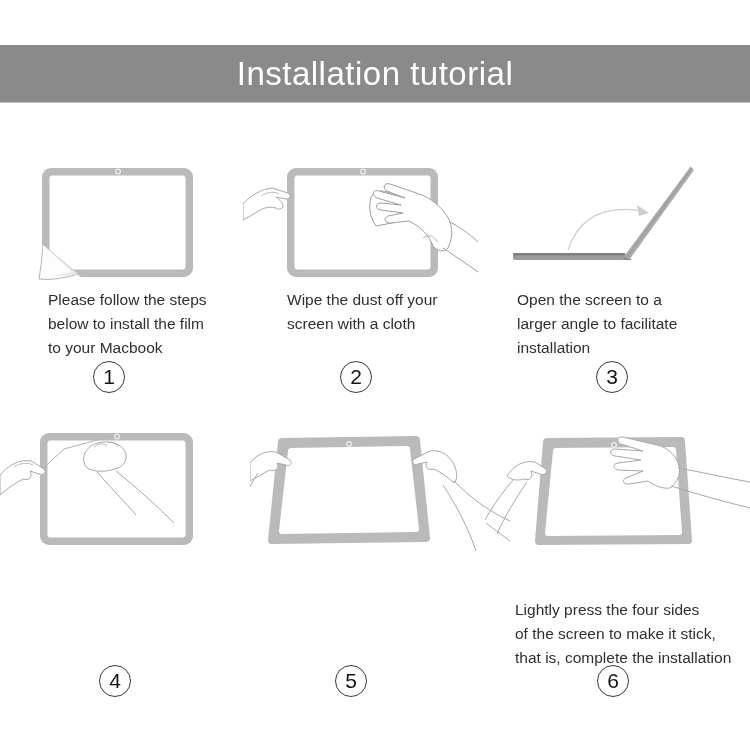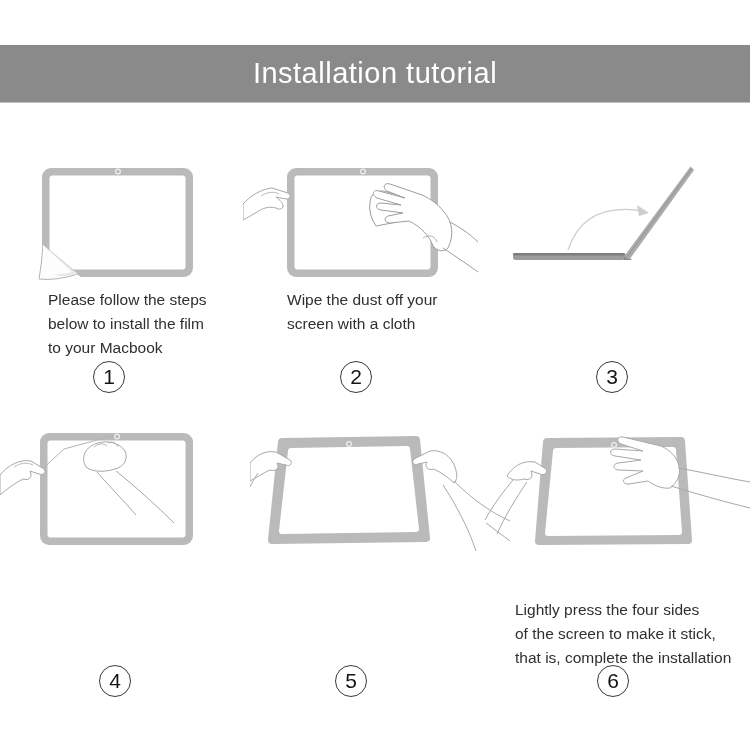--- a/index.html
+++ b/index.html
@@ -1,20 +1,20 @@
 <!DOCTYPE html>
 <html><head>
 <meta charset="utf-8">
 <style>
   html,body{margin:0;padding:0;background:#fff;}
   .canvas{position:relative;width:750px;height:750px;background:#ffffff;
           font-family:"Liberation Sans",sans-serif;overflow:hidden;}
   .header{position:absolute;left:0;top:45px;width:750px;height:57px;background:#8a8a8a;
           display:flex;align-items:center;justify-content:center;border-bottom:1px solid #c2c2c2;}
-  .header-title{color:#ffffff;font-size:29px;font-weight:400;letter-spacing:.5px;}
+  .header-title{color:#ffffff;font-size:33px;font-weight:400;letter-spacing:.5px;}
   .caption{position:absolute;font-size:15.5px;line-height:24px;color:#2f2f2f;white-space:pre-line;}
   .stepnum{position:absolute;width:30px;height:30px;border:1.7px solid #3a3a3a;border-radius:50%;
            display:flex;align-items:center;justify-content:center;font-size:21px;color:#141414;background:#fff;}
   .illus{position:absolute;}
   .illus svg{display:block;}
 </style>
 </head>
 <body>
 
 <div class="canvas">
@@ -103,20 +103,23 @@
       <path d="M28,52 C17,65 7,79 0,92" stroke="#a8a8a8" stroke-width="1" fill="none"></path>
       <path d="M42,54 C31,70 20,88 12,106" stroke="#a8a8a8" stroke-width="1" fill="none"></path>
     </svg>
   </div>
 
   <div class="caption" style="left:48px;top:288px;width:195px;">Please follow the steps
 below to install the film
 to your Macbook</div>
   <div class="caption" style="left:287px;top:288px;width:195px;">Wipe the dust off your
 screen with a cloth</div>
+  <div class="caption" style="left:517px;top:288px;width:200px;">Open the screen to a
+larger angle to facilitate
+installation</div>
   <div class="caption" style="left:515px;top:551px;width:235px;margin-top:47px;">Lightly press the four sides
 of the screen to make it stick,
 that is, complete the installation</div>
 
   <div class="stepnum" style="left:93px;top:361px;">1</div>
   <div class="stepnum" style="left:340px;top:361px;">2</div>
   <div class="stepnum" style="left:596px;top:361px;">3</div>
   <div class="stepnum" style="left:99px;top:665px;">4</div>
   <div class="stepnum" style="left:335px;top:665px;">5</div>
   <div class="stepnum" style="left:597px;top:665px;">6</div>

